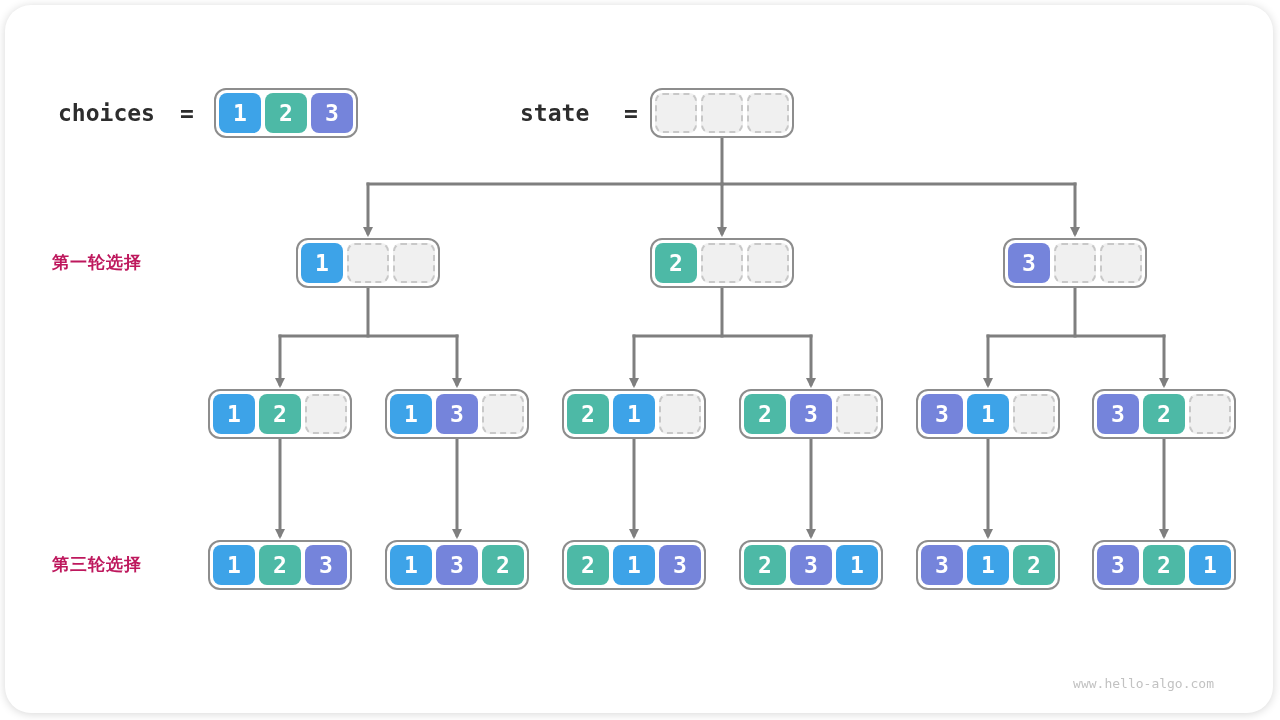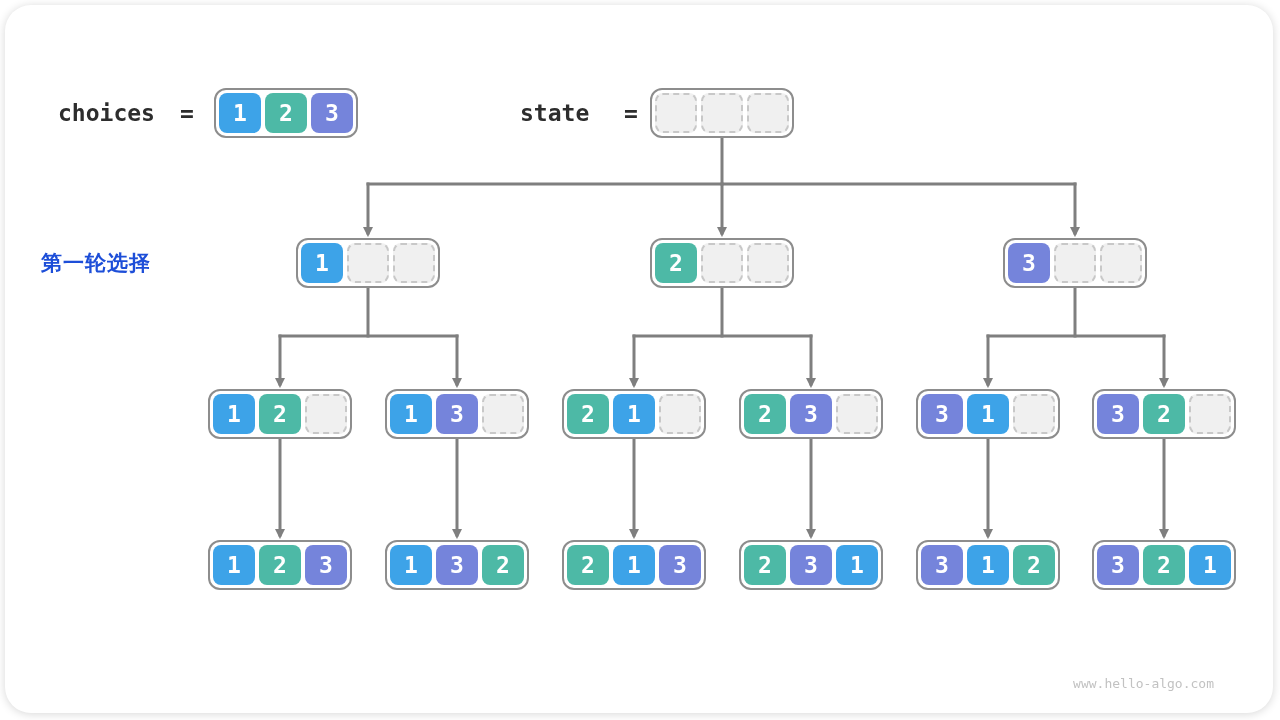--- a/index.html
+++ b/index.html
@@ -10,22 +10,22 @@
   svg.connectors{position:absolute;left:0;top:0;pointer-events:none;}
   .box{position:absolute;width:144px;height:50px;box-sizing:border-box;background:#ffffff;
     border:2px solid #8d8d8d;border-radius:12px;display:flex;align-items:center;
     justify-content:flex-start;padding:0 3px;gap:4px;}
   .cell{width:42px;height:40px;box-sizing:border-box;border-radius:8px;display:flex;
     align-items:center;justify-content:center;color:#ffffff;
     font-family:"DejaVu Sans Mono",monospace;font-weight:bold;font-size:23px;}
   .cell.empty{background:#f0f0f0;border:2px dashed #c8c8c8;}
   .hlabel{position:absolute;height:50px;line-height:50px;color:#2d2d2d;
     font-family:"DejaVu Sans Mono",monospace;font-weight:bold;font-size:23px;}
-  .rowlabel{position:absolute;left:41px;height:50px;line-height:50px;color:#1d4ed8;
-    font-size:21px;font-weight:600;letter-spacing:1px;}
+  .rowlabel{position:absolute;left:52px;height:50px;line-height:50px;color:#be185d;
+    font-size:17px;font-weight:600;letter-spacing:1px;}
   .watermark{position:absolute;right:66px;top:676px;color:#c2c2c2;
     font-family:"DejaVu Sans Mono",monospace;font-size:13px;}
 </style>
 </head>
 <body>
 
 <div class="card"></div>
 <div id="stage">
 
   <svg class="connectors" width="1280" height="720">
@@ -122,20 +122,21 @@
     <span class="cell" style="background: rgb(117, 132, 219);">3</span>
     <span class="cell" style="background: rgb(61, 163, 232);">1</span>
     <span class="cell empty"></span>
   </div>
   <div class="box" style="left:1092px;top:389px">
     <span class="cell" style="background: rgb(117, 132, 219);">3</span>
     <span class="cell" style="background: rgb(77, 185, 166);">2</span>
     <span class="cell empty"></span>
   </div>
 
+  <div class="rowlabel" style="top:540px">第三轮选择</div>
   <div class="box" style="left:208px;top:540px">
     <span class="cell" style="background: rgb(61, 163, 232);">1</span>
     <span class="cell" style="background: rgb(77, 185, 166);">2</span>
     <span class="cell" style="background: rgb(117, 132, 219);">3</span>
   </div>
   <div class="box" style="left:385px;top:540px">
     <span class="cell" style="background: rgb(61, 163, 232);">1</span>
     <span class="cell" style="background: rgb(117, 132, 219);">3</span>
     <span class="cell" style="background: rgb(77, 185, 166);">2</span>
   </div>

